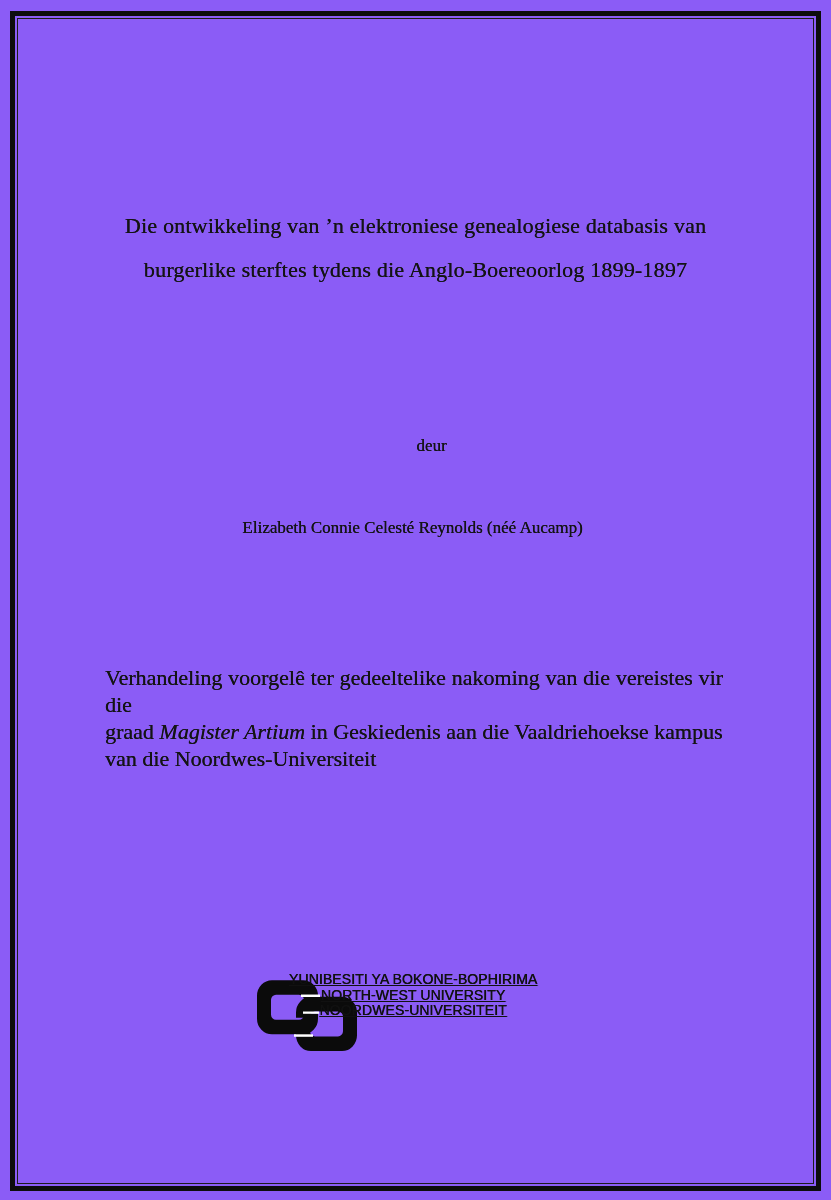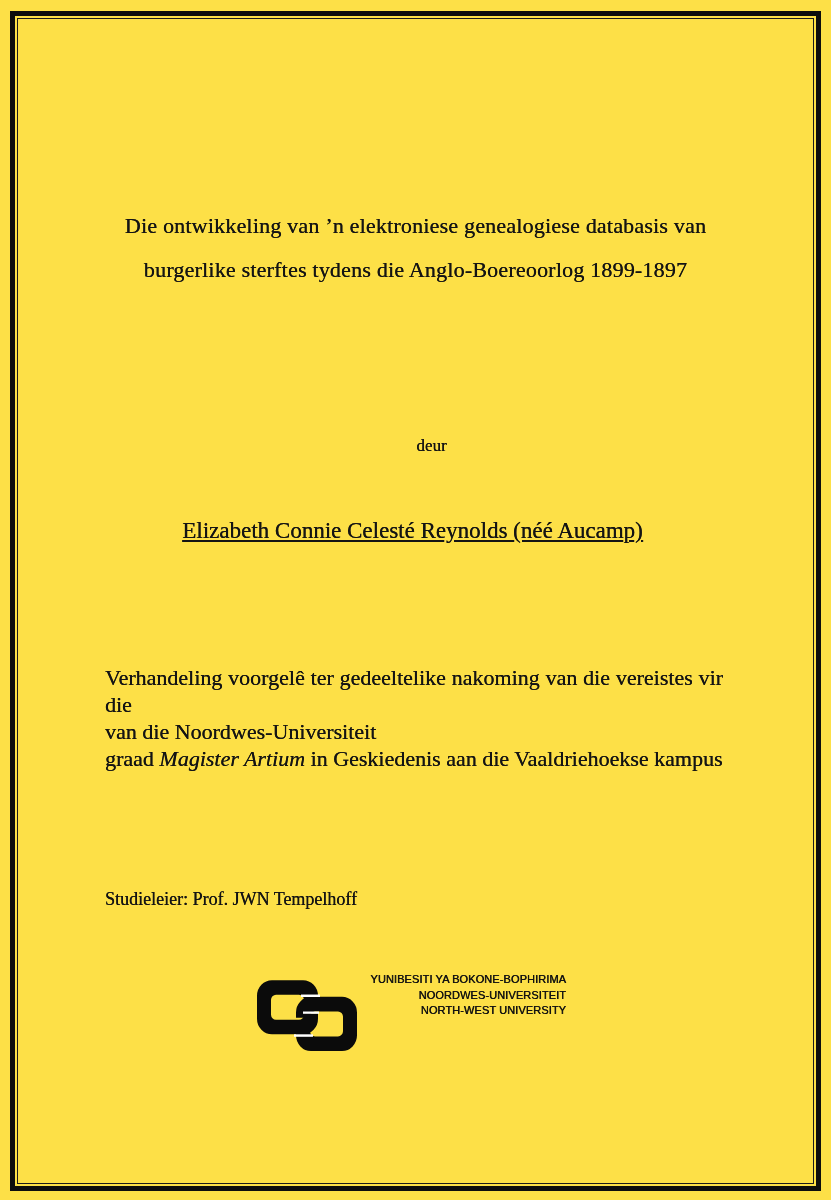--- a/index.html
+++ b/index.html
@@ -1,20 +1,20 @@
 <!DOCTYPE html>
 <html><head>
 <meta charset="utf-8">
 <style>
   html, body { margin: 0; padding: 0; background: #ffffff; }
   .page {
     position: relative;
     width: 831px;
     height: 1200px;
-    background: #fde047;
+    background: #8b5cf6;
     font-family: "Liberation Serif", "DejaVu Serif", serif;
     color: #141414;
     overflow: hidden;
   }
   
   .frame-outer {
     position: absolute;
     left: 10px; top: 11px;
     width: 801px; height: 1170px;
     border: 5px solid #0d0d0d;
@@ -38,23 +38,22 @@
     left: 0; right: 0; top: 436px;
     text-align: center;
     font-size: 17px;
     text-shadow: 0.2px 0 0 currentColor;
     margin-left: 32px;
   }
   .author {
     position: absolute;
     left: 0; right: 6px; top: 518px;
     text-align: center;
-    font-size: 23px;
+    font-size: 17px;
     text-shadow: 0.25px 0 0 currentColor;
-    text-decoration: underline;
   }
   .statement {
     position: absolute;
     left: 105px; top: 664px;
     width: 618px;
     font-size: 22px;
     line-height: 27px;
     text-shadow: 0.2px 0 0 currentColor;
   }
   .statement .justified {
@@ -70,28 +69,29 @@
   }
   .logo-mark {
     position: absolute;
     left: 257px; top: 976px;
     width: 100px; height: 76px;
   }
   .logo-text {
     position: absolute;
     left: 260px; top: 972px;
     width: 306px;
-    text-align: right;
+    text-align: center;
     font-family: "Liberation Sans", "DejaVu Sans", sans-serif;
-    font-size: 11px;
+    font-size: 14px;
     line-height: 15.5px;
     letter-spacing: 0.1px;
     color: #111111;
     text-shadow: 0.45px 0 0 currentColor;
     white-space: nowrap;
+    text-decoration: underline;
   }
 </style>
 </head>
 <body>
 
 <div class="page">
 
   <div class="frame-outer">
     <div class="frame-inner"></div>
   </div>
@@ -100,43 +100,42 @@
     <div>Die ontwikkeling van ’n elektroniese genealogiese databasis van</div>
     <div>burgerlike sterftes tydens die Anglo-Boereoorlog 1899-1897</div>
   </div>
 
   <div class="byline">deur</div>
 
   <div class="author">Elizabeth Connie Celesté Reynolds (néé Aucamp)</div>
 
   <div class="statement">
     <div class="justified">Verhandeling voorgelê ter gedeeltelike nakoming van die vereistes vir die</div>
+    <div><span>graad </span><i>Magister Artium</i><span> in Geskiedenis aan die Vaaldriehoekse kampus</span></div>
     <div>van die Noordwes-Universiteit</div>
-    <div><span>graad </span><i>Magister Artium</i><span> in Geskiedenis aan die Vaaldriehoekse kampus</span></div>
   </div>
 
   <div class="supervisor-block">
-    <div>Studieleier: Prof. JWN Tempelhoff</div>
   </div>
 
   <div>
     <svg class="logo-mark" viewBox="0 0 100 73" preserveAspectRatio="none" aria-hidden="true">
 
       <path fill="#0b0b0b" fill-rule="evenodd" d="M54,20 H85 A15,15 0 0 1 100,35 V57 A15,15 0 0 1 85,72 H54 A15,15 0 0 1 39,57 V35 A15,15 0 0 1 54,20 Z
                M58,34 H81 A5,5 0 0 1 86,39 V53 A5,5 0 0 1 81,58 H58 A5,5 0 0 1 53,53 V39 A5,5 0 0 1 58,34 Z
                M39,40 H53 V52 H39 Z"></path>
 
       <path fill="#0b0b0b" fill-rule="evenodd" d="M15,4 H46 A15,15 0 0 1 61,19 V41 A15,15 0 0 1 46,56 H15 A15,15 0 0 1 0,41 V19 A15,15 0 0 1 15,4 Z
                M19,18 H42 A5,5 0 0 1 47,23 V37 A5,5 0 0 1 42,42 H19 A5,5 0 0 1 14,37 V23 A5,5 0 0 1 19,18 Z
                M47,24 H61 V36 H47 Z"></path>
 
       <path stroke="#ffffff" stroke-width="2.4" fill="none" d="M44,19 H63"></path>
       <path stroke="#ffffff" stroke-width="2.2" fill="none" d="M46,35.2 H62"></path>
       <path stroke="#ffffff" stroke-width="2.4" fill="none" d="M37,57.2 H56"></path>
     </svg>
     <div class="logo-text">
       <div>YUNIBESITI YA BOKONE-BOPHIRIMA</div>
+      <div>NORTH-WEST UNIVERSITY</div>
       <div>NOORDWES-UNIVERSITEIT</div>
-      <div>NORTH-WEST UNIVERSITY</div>
     </div>
   </div>
 
 </div>
 
 </body></html>

